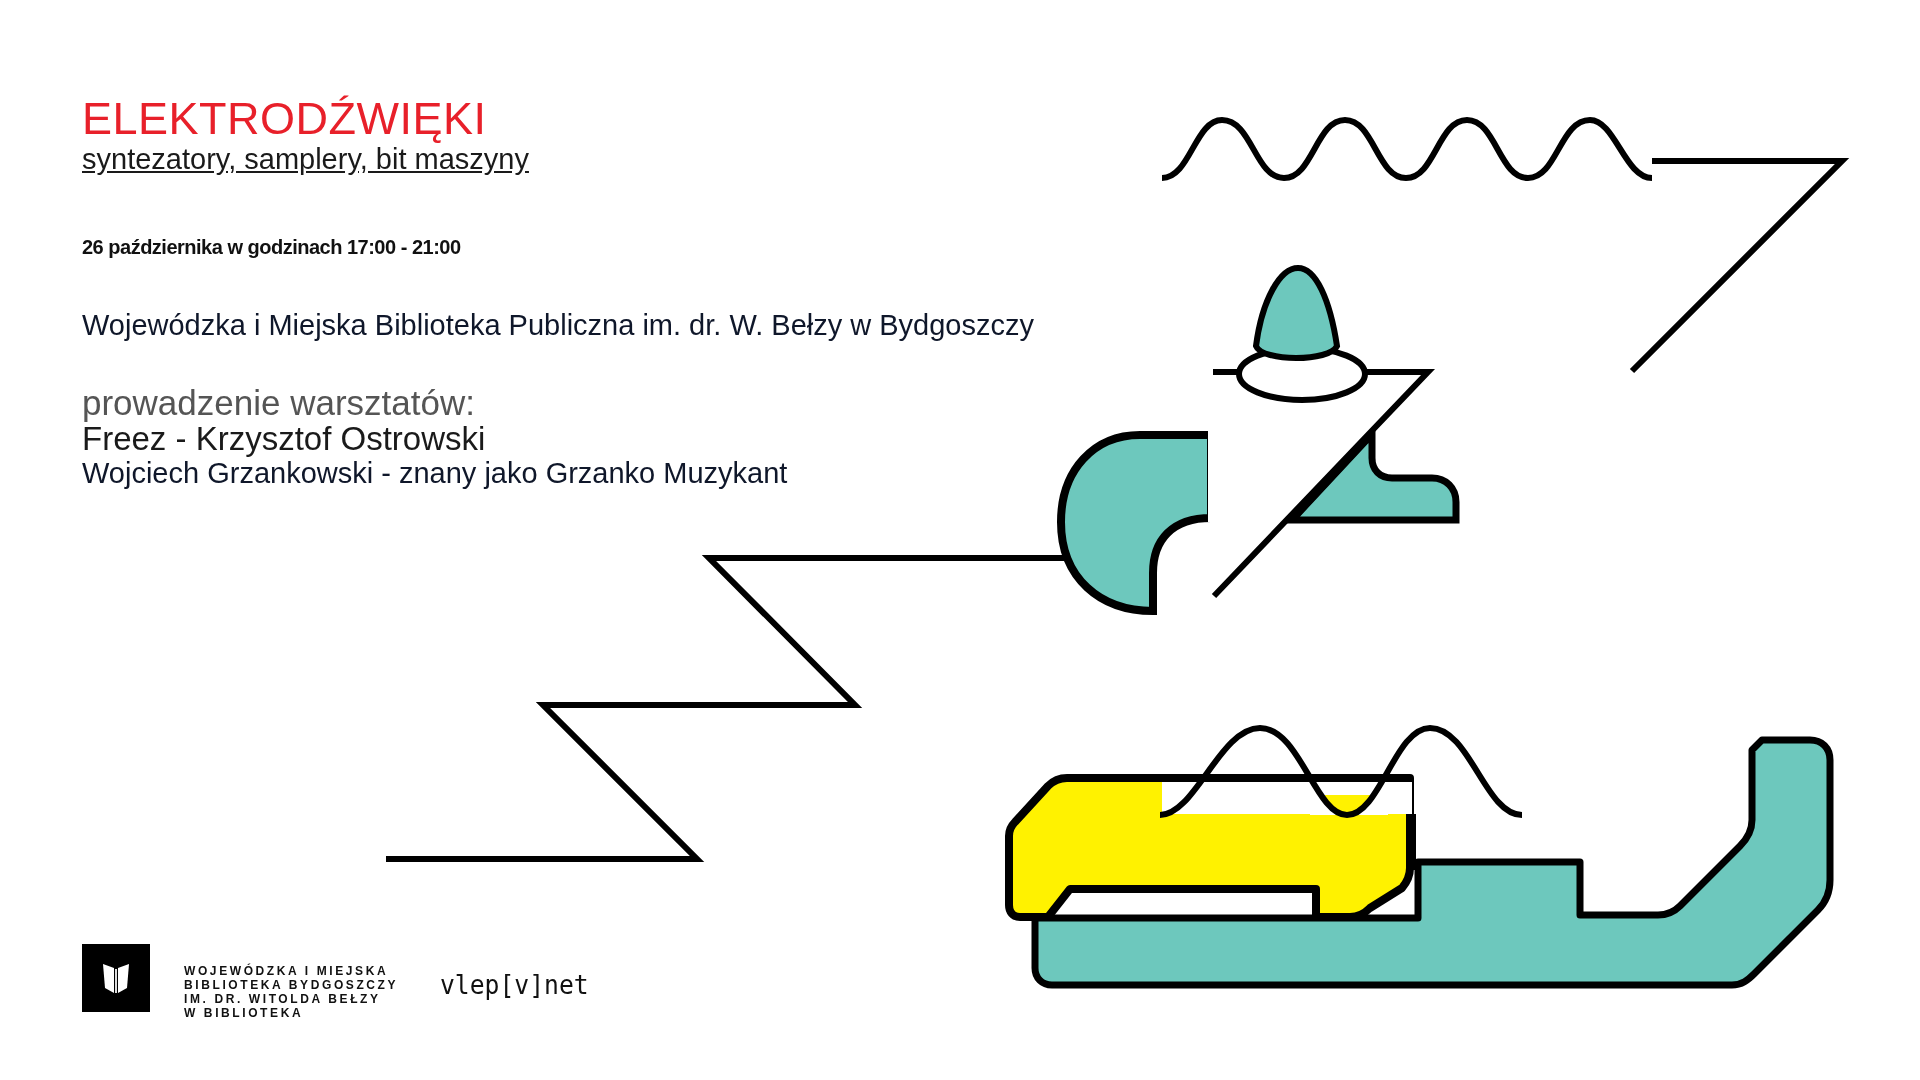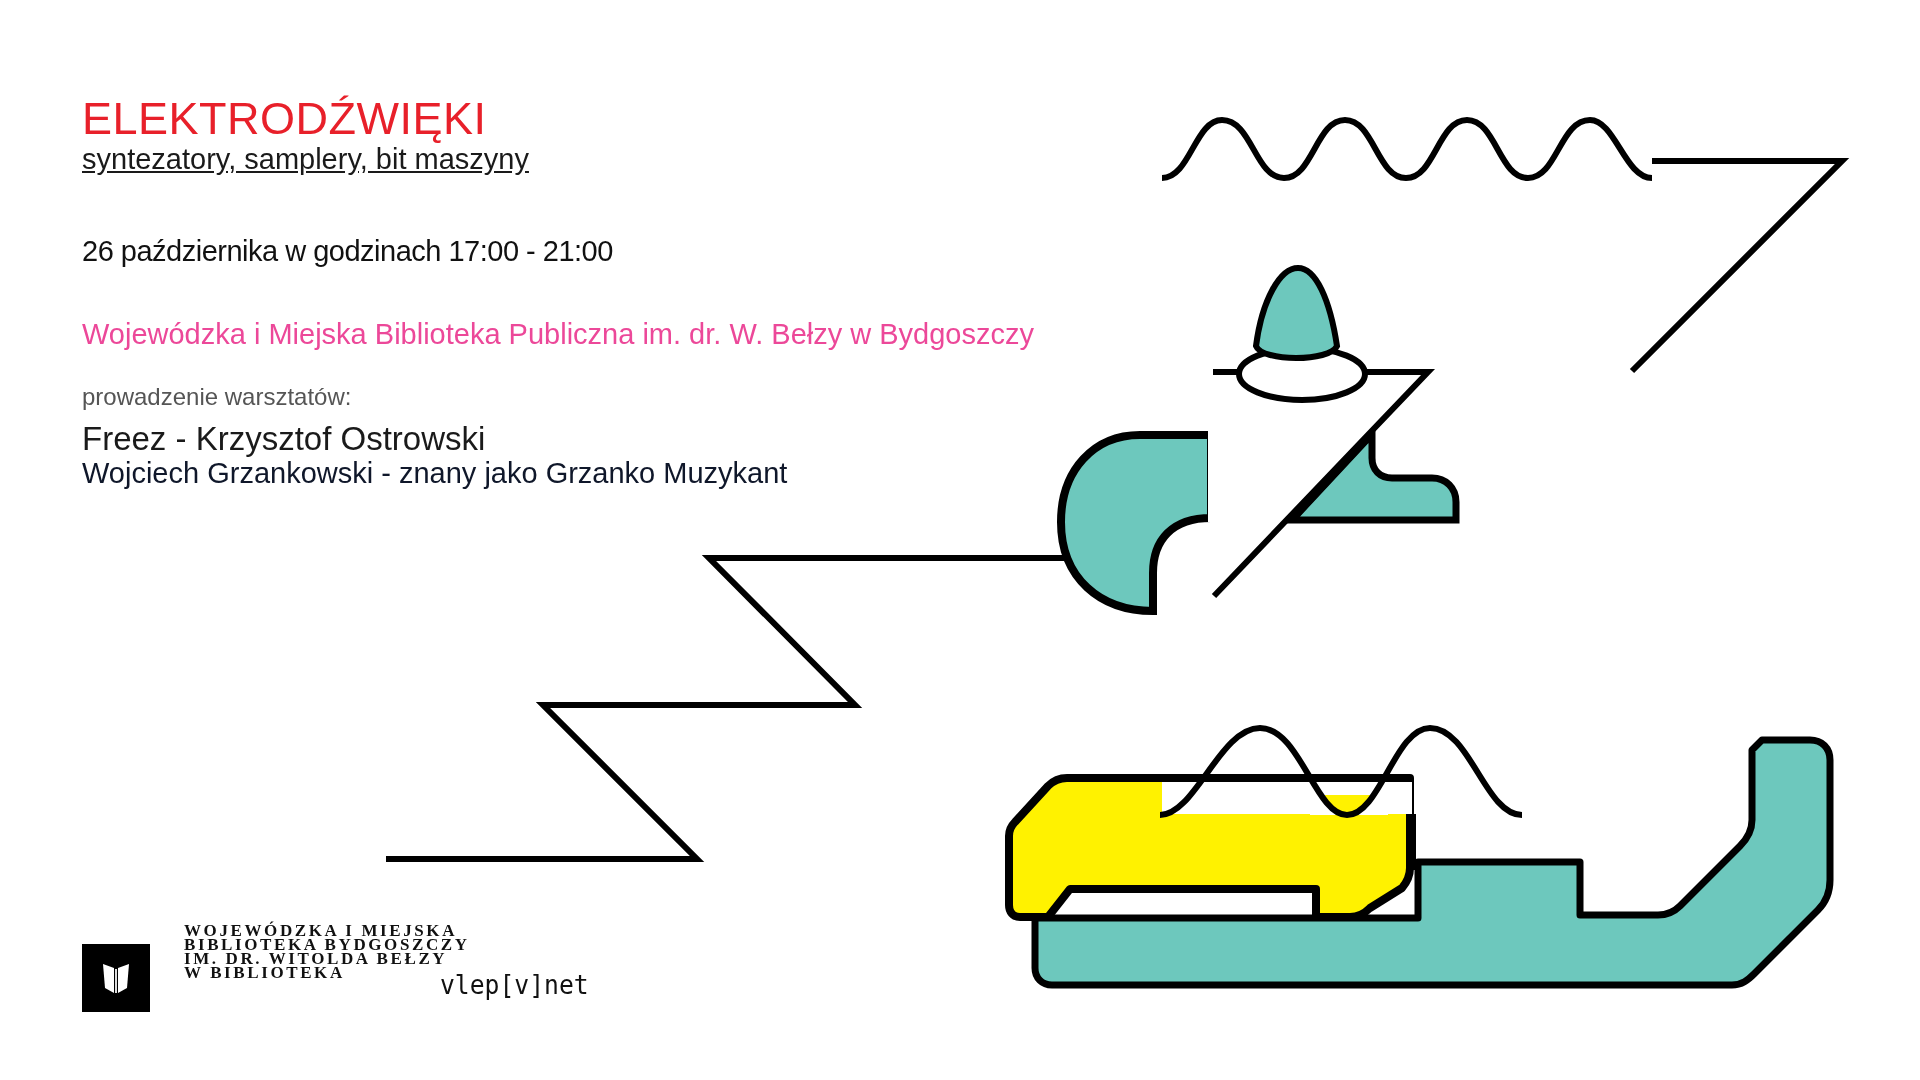--- a/index.html
+++ b/index.html
@@ -1,26 +1,26 @@
 <!DOCTYPE html>
 <html><head>
 <meta charset="utf-8">
 <style>
   html, body { margin: 0; padding: 0; }
   body { width: 1920px; height: 1080px; background: #ffffff; position: relative; overflow: hidden; font-family: "Liberation Sans", sans-serif; color: #1a1a1a; }
   .art { position: absolute; left: 0; top: 0; width: 1920px; height: 1080px; }
   .title { position: absolute; left: 82px; top: 96px; font-size: 45px; font-weight: normal; color: #e8202a; letter-spacing: 0.5px; white-space: nowrap; line-height: 1; }
   .subtitle { position: absolute; left: 82px; top: 144px; font-size: 29px; color: #1a1a1a; white-space: nowrap; line-height: 1.1; text-decoration: underline; }
-  .date { position: absolute; left: 82px; top: 236px; font-size: 29px; font-weight: normal; color: #111; white-space: nowrap; letter-spacing: -0.5px; line-height: 1.1; }
-  .venue { position: absolute; left: 82px; top: 310px; font-size: 29px; color: #ec4899; white-space: nowrap; line-height: 1.1; margin-top: 9px; }
-  .lead-label { position: absolute; left: 82px; top: 384px; font-size: 24px; color: #555; font-weight: 300; white-space: nowrap; line-height: 1.1; }
+  .date { position: absolute; left: 82px; top: 236px; font-size: 20px; font-weight: bold; color: #111; white-space: nowrap; letter-spacing: -0.5px; line-height: 1.1; }
+  .venue { position: absolute; left: 82px; top: 310px; font-size: 29px; color: #0f172a; white-space: nowrap; line-height: 1.1; }
+  .lead-label { position: absolute; left: 82px; top: 384px; font-size: 35px; color: #555; font-weight: 300; white-space: nowrap; line-height: 1.1; }
   .lead-1 { position: absolute; left: 82px; top: 421px; font-size: 33px; color: #1a1a1a; white-space: nowrap; line-height: 1.1; }
   .lead-2 { position: absolute; left: 82px; top: 458px; font-size: 29px; color: #0f172a; white-space: nowrap; line-height: 1.1; }
   .lib-logo { position: absolute; left: 82px; top: 944px; width: 68px; height: 68px; background: #000; display: flex; align-items: center; justify-content: center; }
-  .lib-name { position: absolute; left: 184px; top: 924px; font-size: 17px; font-weight: bold; letter-spacing: 2.6px; line-height: 14px; color: #111; font-family: Liberation Serif, serif; }
+  .lib-name { position: absolute; left: 184px; top: 964px; font-size: 12px; font-weight: bold; letter-spacing: 2.6px; line-height: 14px; color: #111; font-family: Liberation Sans, sans-serif; }
   .lib-name div { white-space: nowrap; }
   .vlep { position: absolute; left: 440px; top: 972px; font-size: 26px; font-family: "DejaVu Sans Mono", monospace; letter-spacing: 0px; color: #111; line-height: 1; transform: scaleX(0.95); transform-origin: left; }
 </style>
 </head>
 <body>
 
 <svg class="art" viewBox="0 0 1920 1080" xmlns="http://www.w3.org/2000/svg">
   <g fill="none" stroke="#000" stroke-width="6" stroke-linejoin="miter">
 
     <path d="M1162 178 C1190 178 1195 120 1222 120 C1252 120 1255 178 1284 178 C1313 178 1316 120 1345 120 C1374 120 1377 178 1406 178 C1435 178 1438 120 1467 120 C1496 120 1499 178 1528 178 C1557 178 1560 120 1590 120 C1615 120 1625 178 1652 178"></path>

